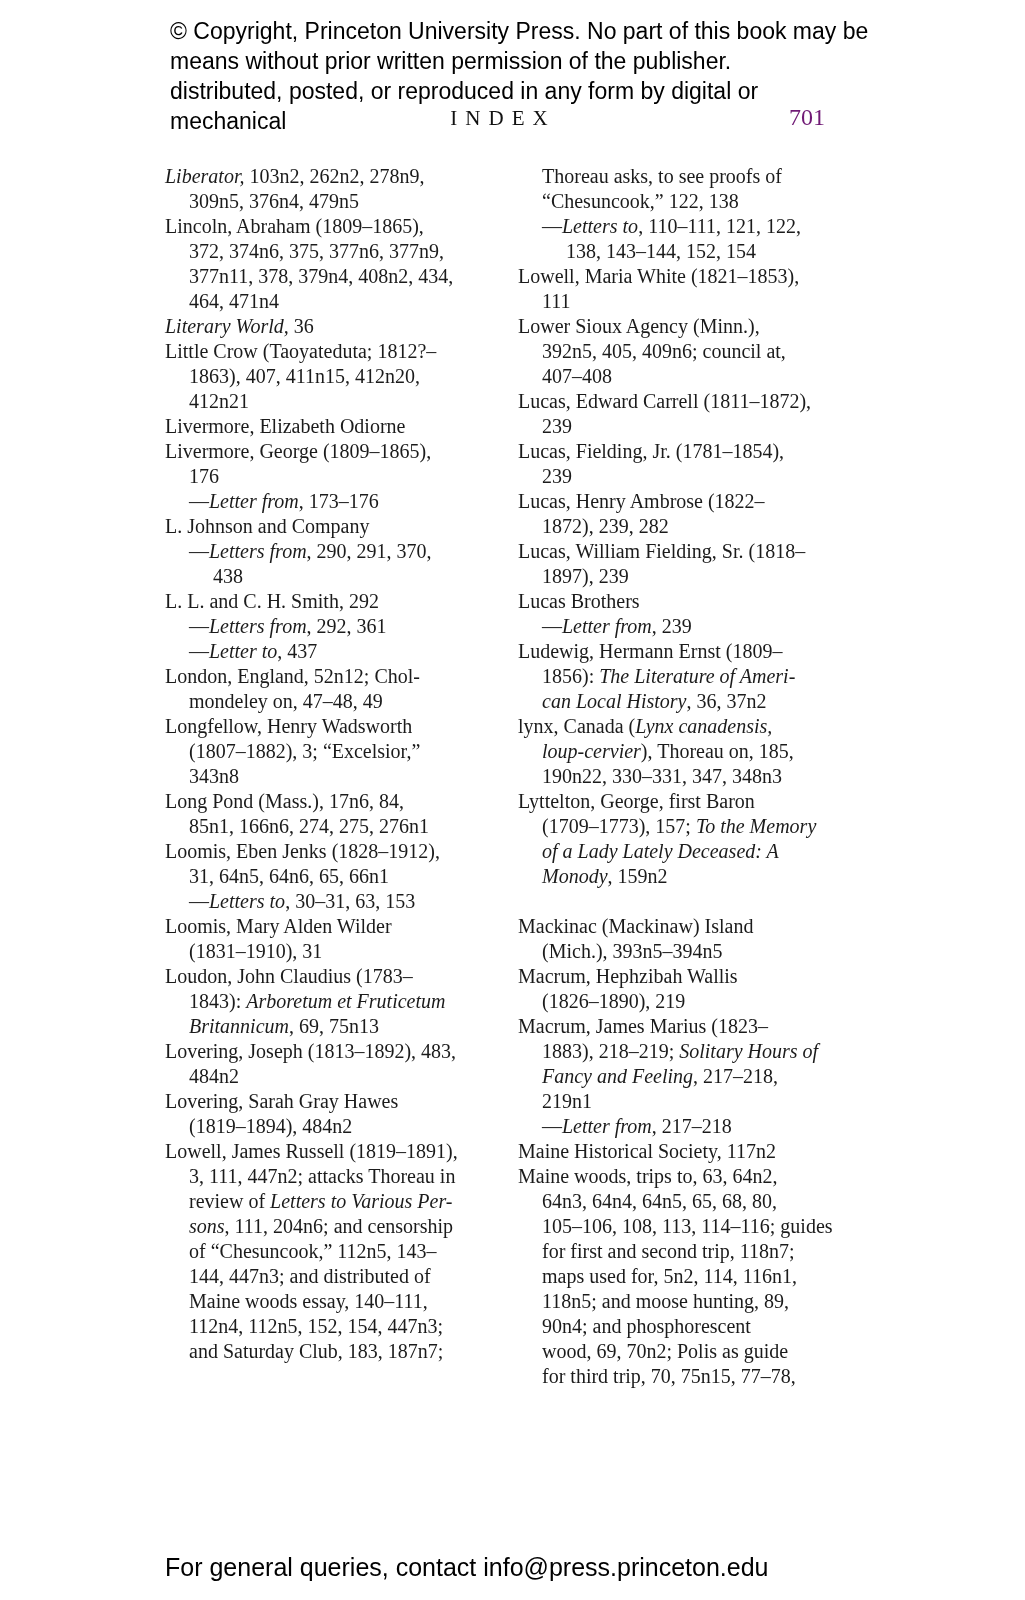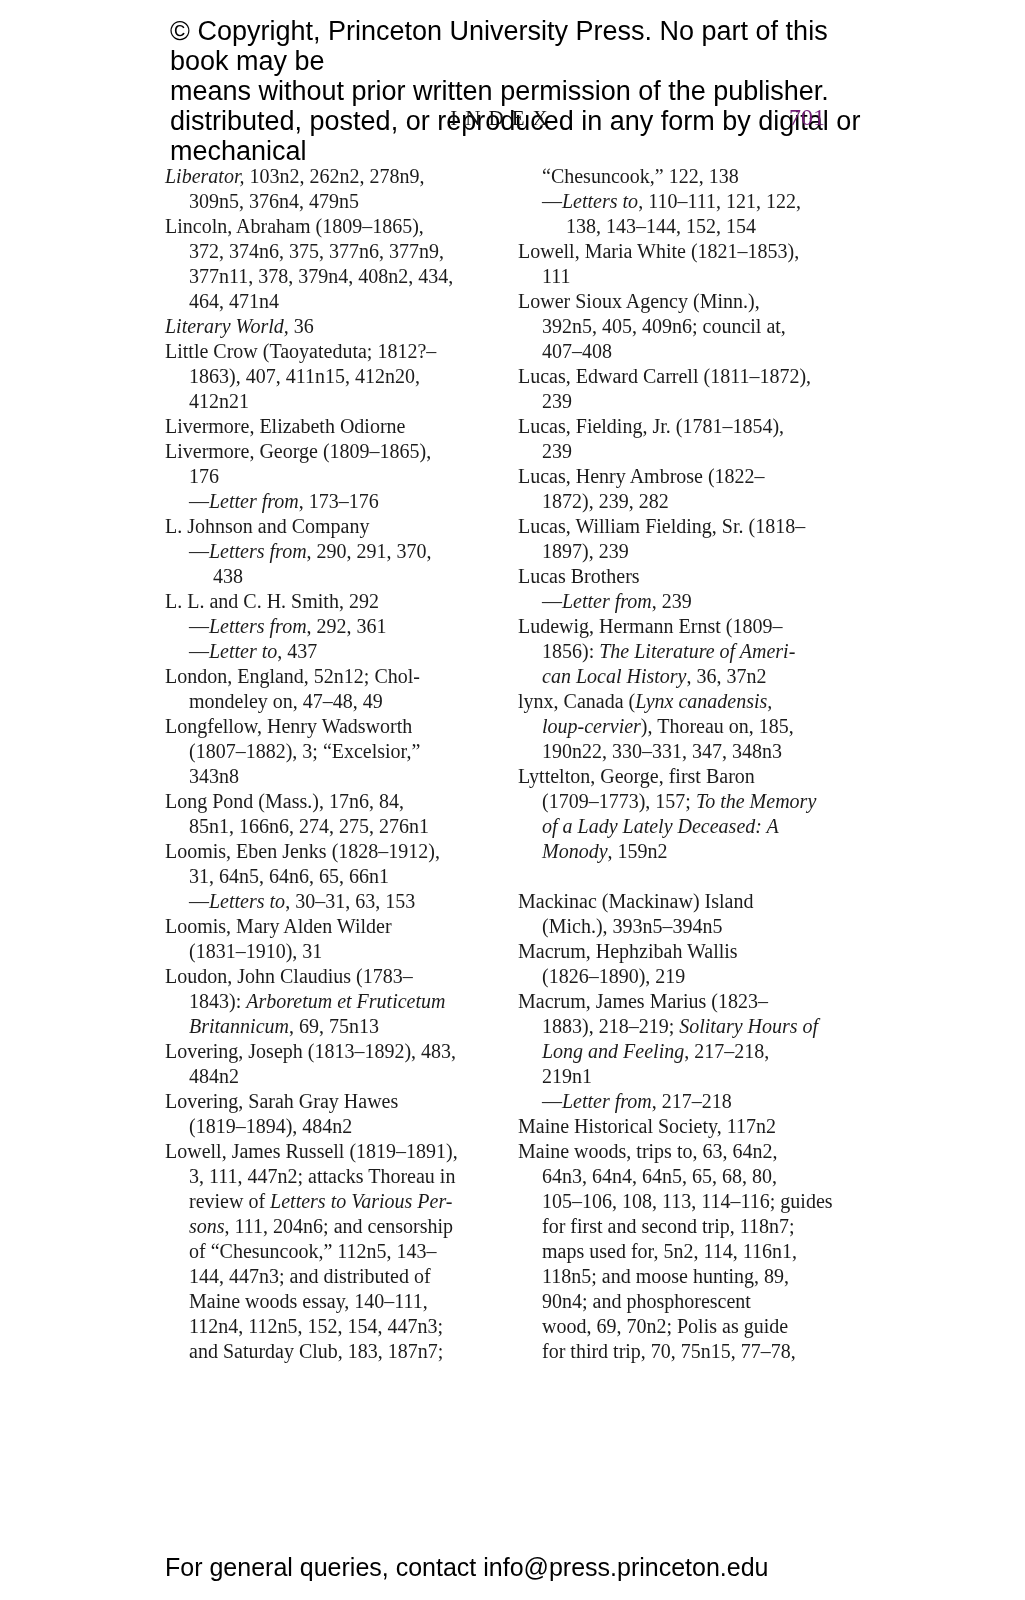--- a/index.html
+++ b/index.html
@@ -14,21 +14,21 @@
     background: #ffffff;
     overflow: hidden;
     color: #1b1b1b;
   }
   .copyright {
     position: absolute;
     left: 170px;
     top: 16px;
     width: 700px;
     font-family: "Liberation Sans", sans-serif;
-    font-size: 27px;
+    font-size: 23px;
     line-height: 30px;
     color: #000000;
   }
   .header-row {
     position: absolute;
     left: 165px;
     top: 106px;
     width: 676px;
     height: 30px;
     font-family: Liberation Serif, serif;
@@ -144,20 +144,21 @@
         <div class="iline ind1"><span>3, 111, 447n2; attacks Thoreau in</span></div>
         <div class="iline ind1"><span>review of </span><em>Letters to Various Per-</em></div>
         <div class="iline ind1"><em>sons</em><span>, 111, 204n6; and censorship</span></div>
         <div class="iline ind1"><span>of “Chesuncook,” 112n5, 143–</span></div>
         <div class="iline ind1"><span>144, 447n3; and distributed of</span></div>
         <div class="iline ind1"><span>Maine woods essay, 140–111,</span></div>
         <div class="iline ind1"><span>112n4, 112n5, 152, 154, 447n3;</span></div>
         <div class="iline ind1"><span>and Saturday Club, 183, 187n7;</span></div>
       </div>
     <div class="col col-right">
+        <div class="iline ind1"><span>Thoreau asks, to see proofs of</span></div>
         <div class="iline ind1"><span>“Chesuncook,” 122, 138</span></div>
         <div class="iline ind1"><span>—</span><em>Letters to</em><span>, 110–111, 121, 122,</span></div>
         <div class="iline ind2"><span>138, 143–144, 152, 154</span></div>
         <div class="iline ind0"><span>Lowell, Maria White (1821–1853),</span></div>
         <div class="iline ind1"><span>111</span></div>
         <div class="iline ind0"><span>Lower Sioux Agency (Minn.),</span></div>
         <div class="iline ind1"><span>392n5, 405, 409n6; council at,</span></div>
         <div class="iline ind1"><span>407–408</span></div>
         <div class="iline ind0"><span>Lucas, Edward Carrell (1811–1872),</span></div>
         <div class="iline ind1"><span>239</span></div>
@@ -179,21 +180,21 @@
         <div class="iline ind1"><span>(1709–1773), 157; </span><em>To the Memory</em></div>
         <div class="iline ind1"><em>of a Lady Lately Deceased: A</em></div>
         <div class="iline ind1"><em>Monody</em><span>, 159n2</span></div>
         <div class="iline blank"></div>
         <div class="iline ind0"><span>Mackinac (Mackinaw) Island</span></div>
         <div class="iline ind1"><span>(Mich.), 393n5–394n5</span></div>
         <div class="iline ind0"><span>Macrum, Hephzibah Wallis</span></div>
         <div class="iline ind1"><span>(1826–1890), 219</span></div>
         <div class="iline ind0"><span>Macrum, James Marius (1823–</span></div>
         <div class="iline ind1"><span>1883), 218–219; </span><em>Solitary Hours of</em></div>
-        <div class="iline ind1"><em>Long and Feeling</em><span>, 217–218,</span></div>
+        <div class="iline ind1"><em>Fancy and Feeling</em><span>, 217–218,</span></div>
         <div class="iline ind1"><span>219n1</span></div>
         <div class="iline ind1"><span>—</span><em>Letter from</em><span>, 217–218</span></div>
         <div class="iline ind0"><span>Maine Historical Society, 117n2</span></div>
         <div class="iline ind0"><span>Maine woods, trips to, 63, 64n2,</span></div>
         <div class="iline ind1"><span>64n3, 64n4, 64n5, 65, 68, 80,</span></div>
         <div class="iline ind1"><span>105–106, 108, 113, 114–116; guides</span></div>
         <div class="iline ind1"><span>for first and second trip, 118n7;</span></div>
         <div class="iline ind1"><span>maps used for, 5n2, 114, 116n1,</span></div>
         <div class="iline ind1"><span>118n5; and moose hunting, 89,</span></div>
         <div class="iline ind1"><span>90n4; and phosphorescent</span></div>

